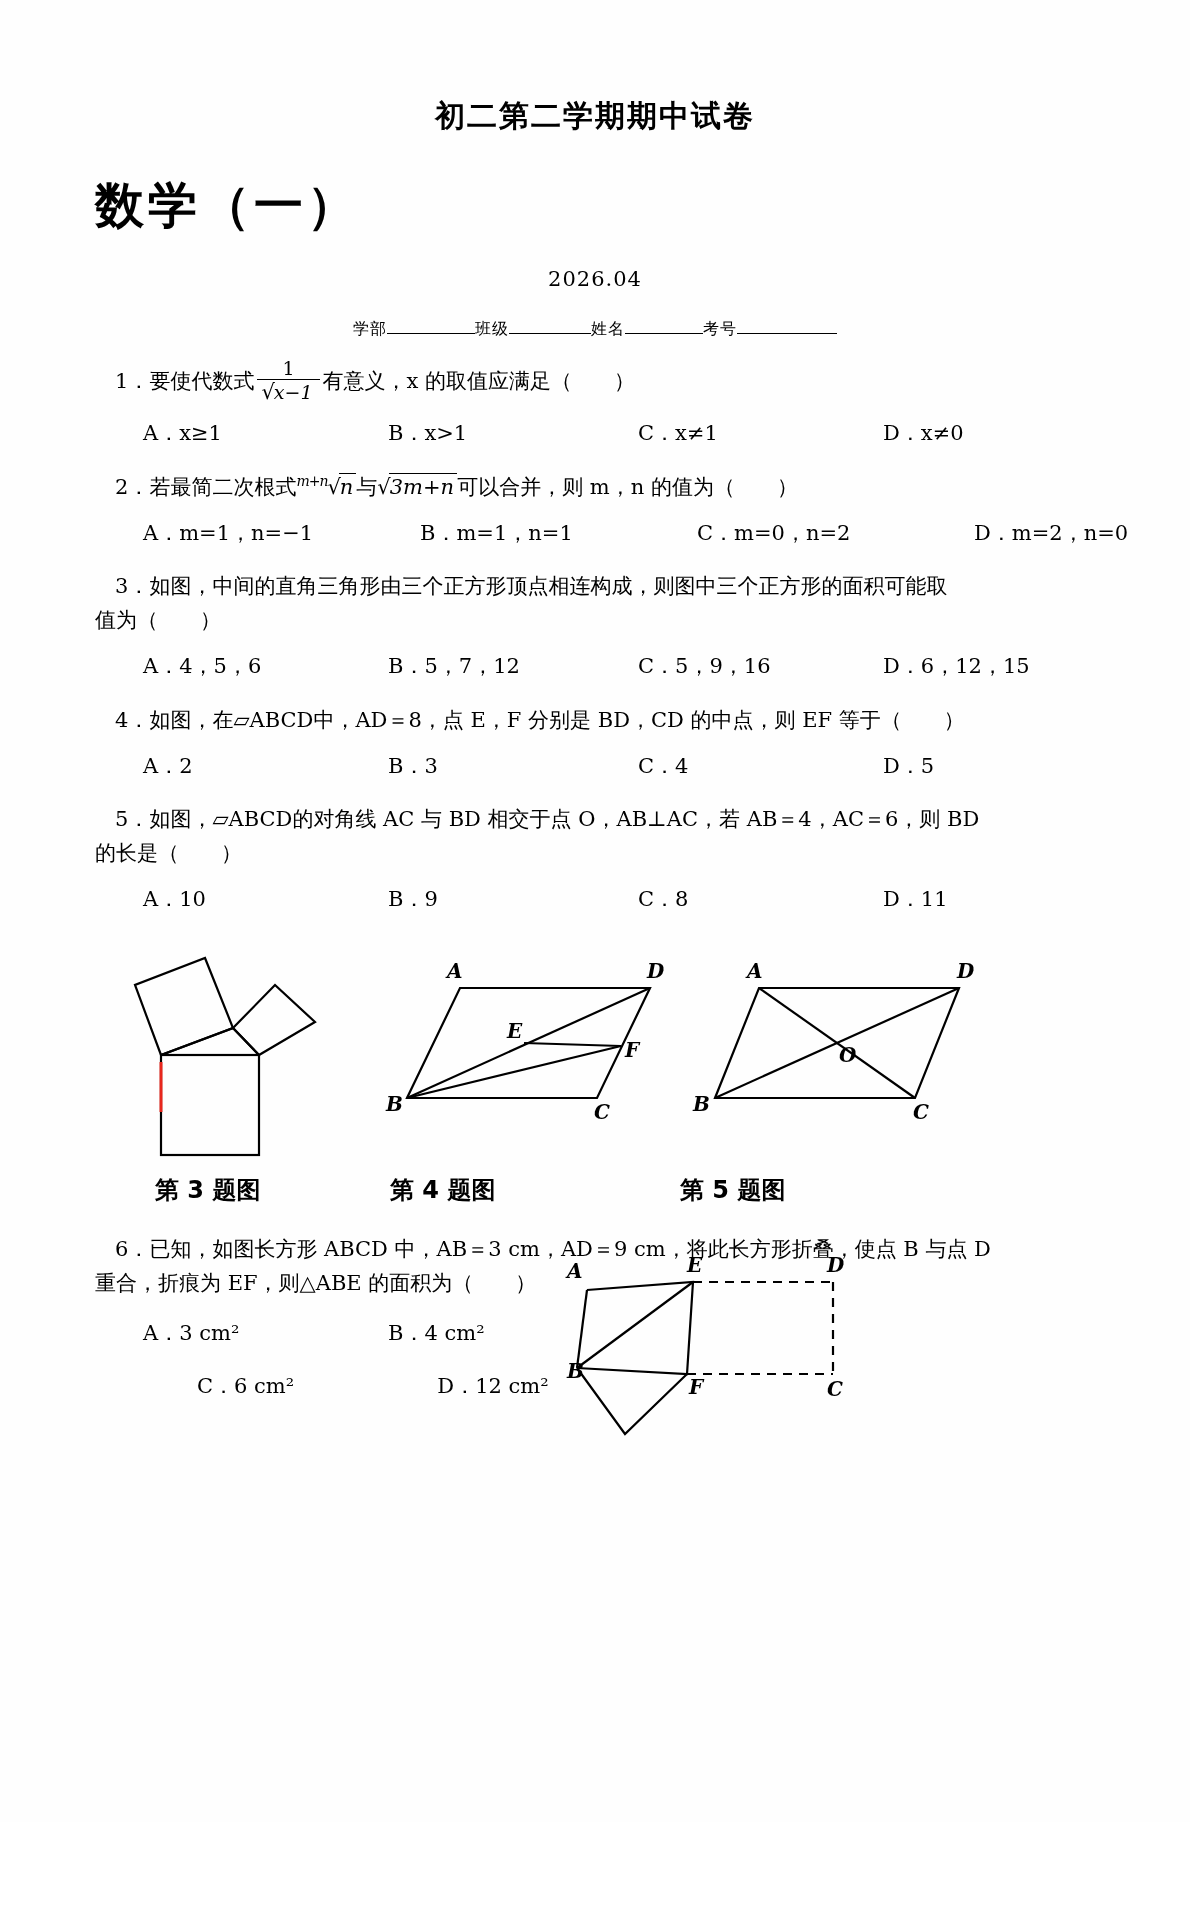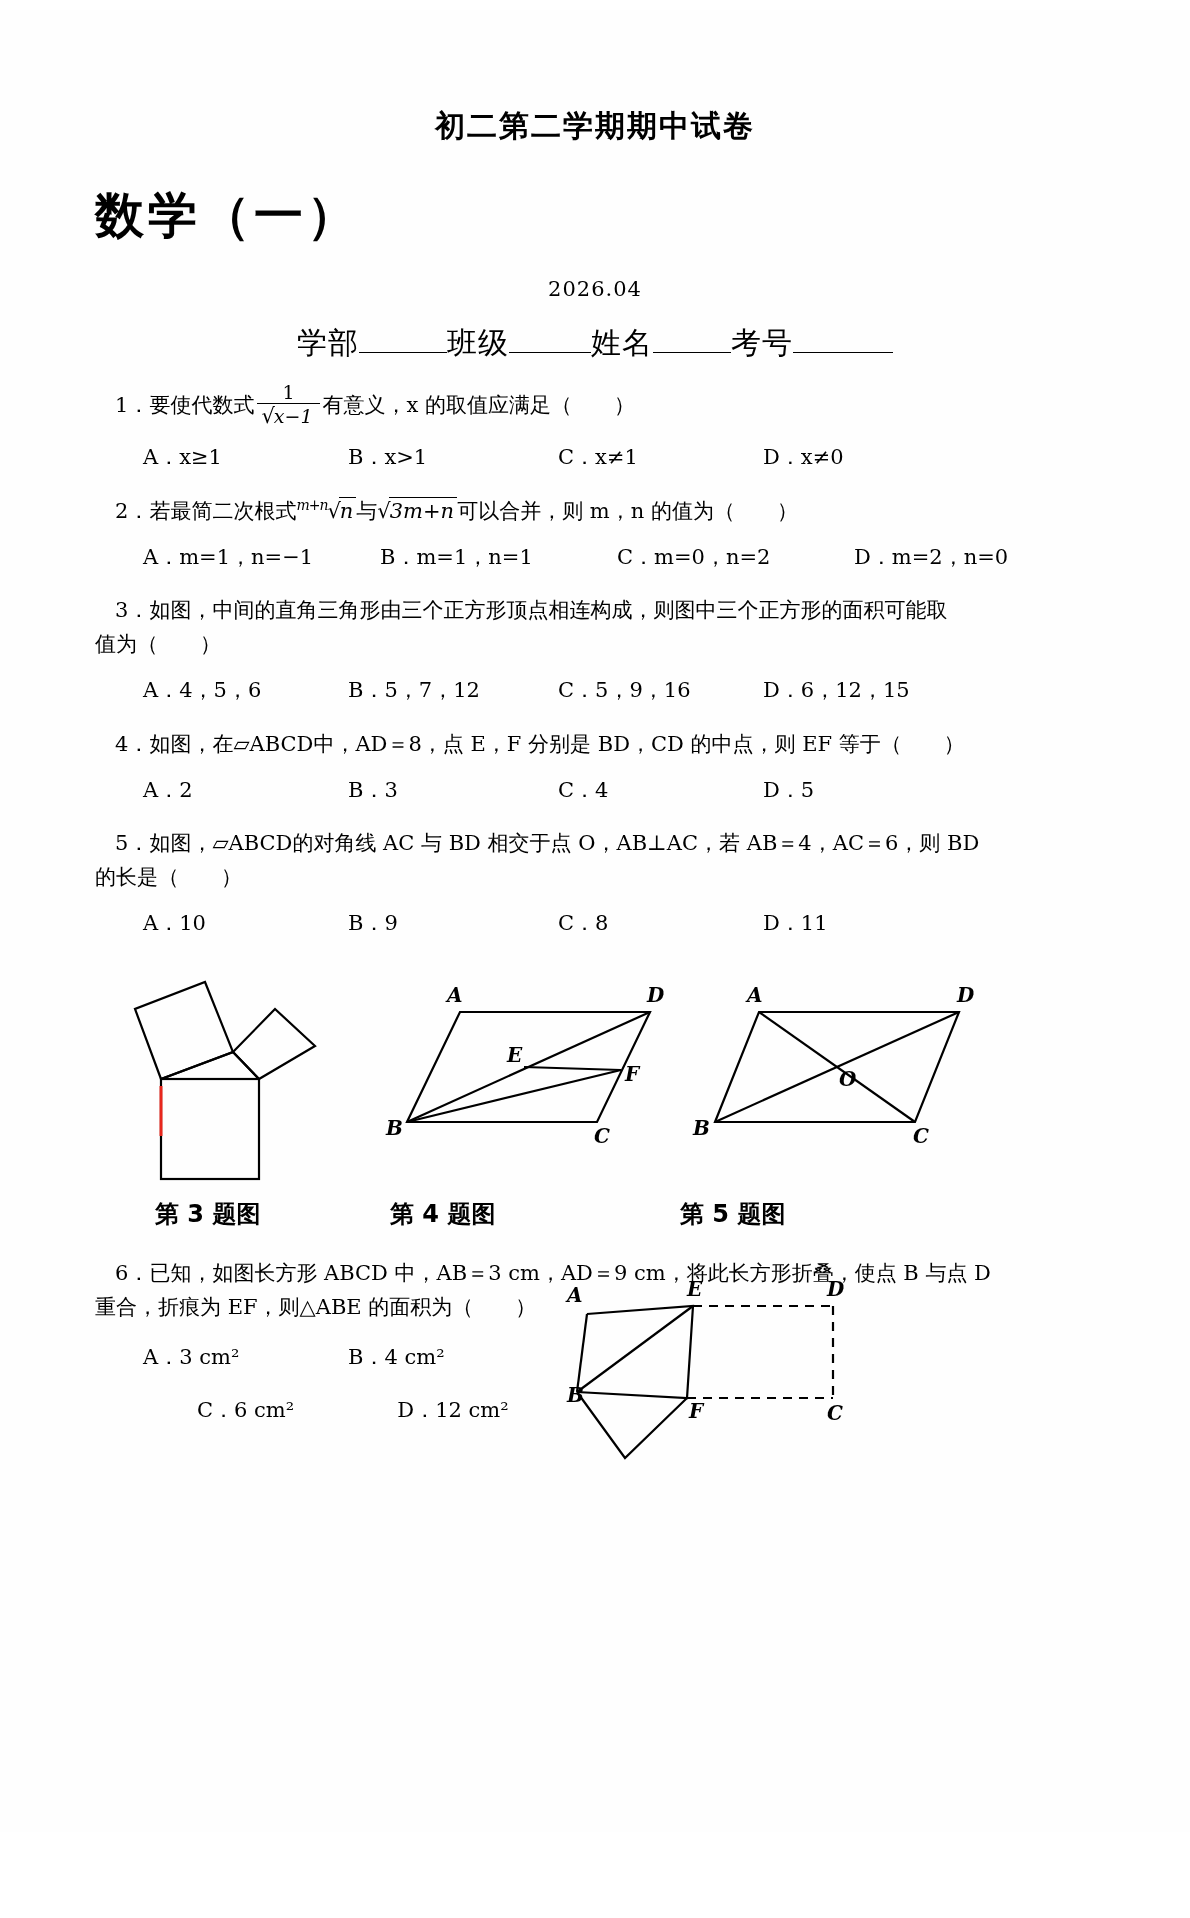--- a/index.html
+++ b/index.html
@@ -8,21 +8,21 @@
     background: #ffffff;
   }
   body {
     font-family: "DejaVu Serif", "Liberation Serif", serif;
     color: #000000;
   }
   #page {
     position: relative;
     width: 1190px;
     height: 1822px;
-    margin: 10px auto;
+    margin: 0 auto;
     background: #fefefe;
     overflow: hidden;
   }
   .sheet {
     position: absolute;
     left: 95px;
     top: 0;
     width: 1000px;
     height: 1918px;
   }
@@ -48,21 +48,21 @@
     text-align: center;
     font-size: 21px;
     margin-top: 28px;
     letter-spacing: 1px;
   }
 
   
   .info-line {
     margin-top: 22px;
     text-align: center;
-    font-size: 30px;
+    font-size: 16px;
     letter-spacing: 1px;
     white-space: nowrap;
   }
   .info-line .blank {
     display: inline-block;
     border-bottom: 1.5px solid #000;
     height: 20px;
     vertical-align: baseline;
   }
   .b-w1 { width: 88px; }
@@ -90,20 +90,21 @@
   }
   .q-num { font-weight: normal; }
   .mi { font-style: italic; font-family: "DejaVu Serif","Liberation Serif",serif; }
 
   .opts {
     font-size: 21px;
     margin-top: 14px;
     margin-left: 48px;
     display: flex;
     line-height: 1.5;
+    gap: 40px;
   }
   .opt { flex: 0 0 auto; }
   .ow-a { width: 205px; }
   .ow-b { width: 210px; }
   .ow-c { width: 205px; }
   .ow-d { width: 200px; }
 
   .opts-wide .opt { width: 237px; }
 
   

